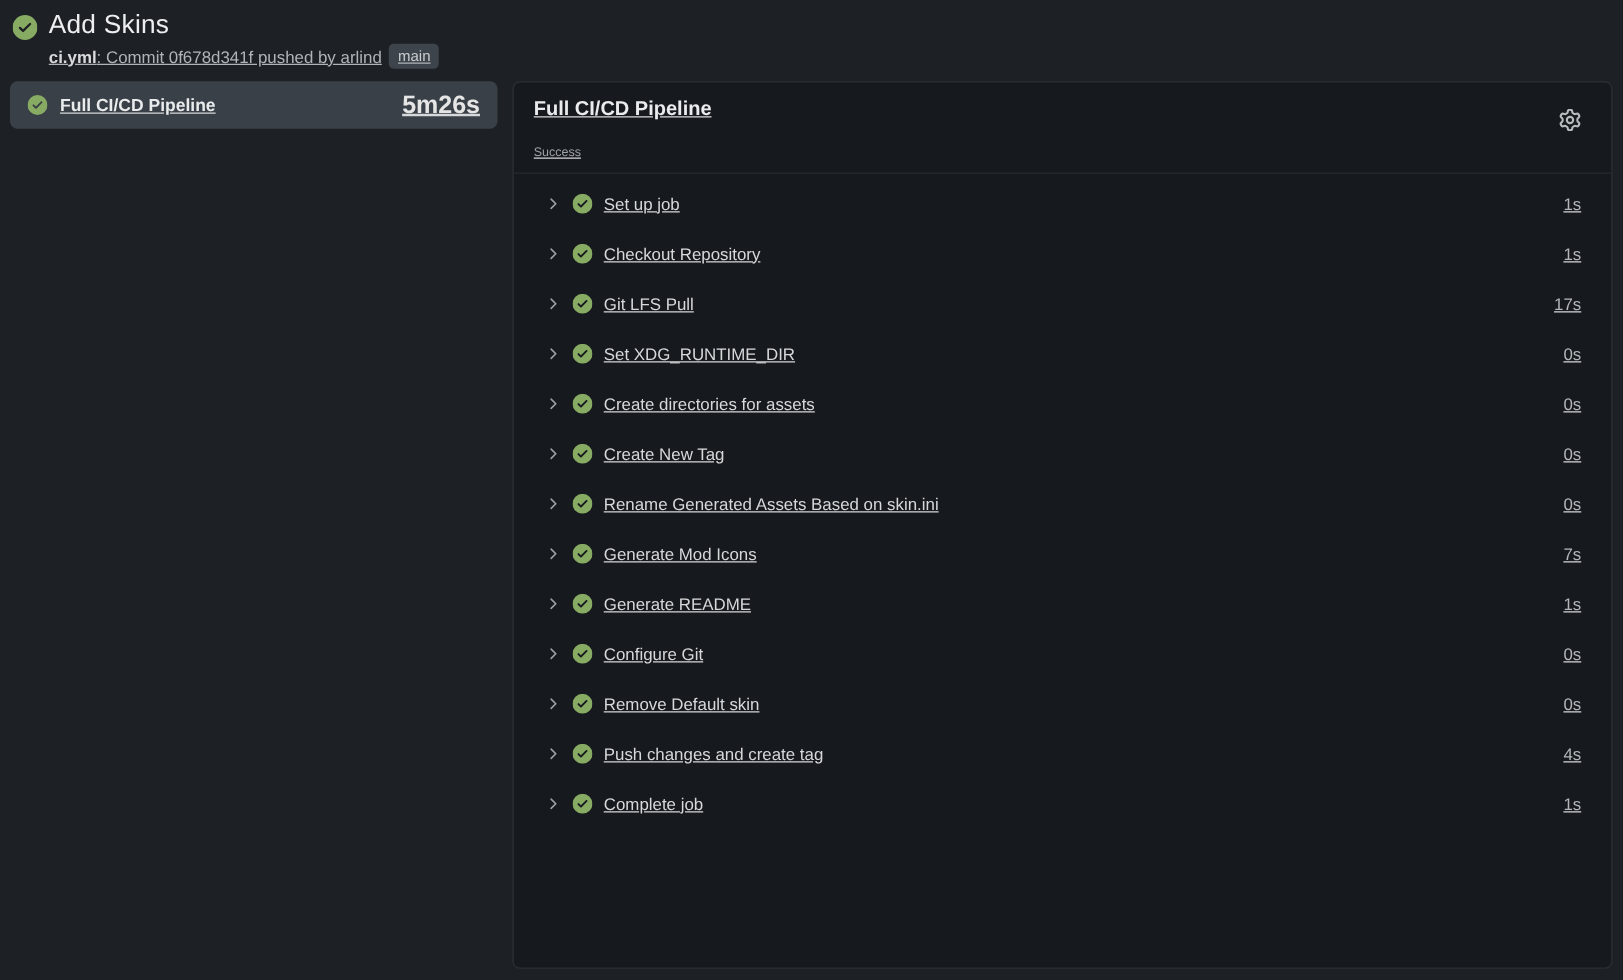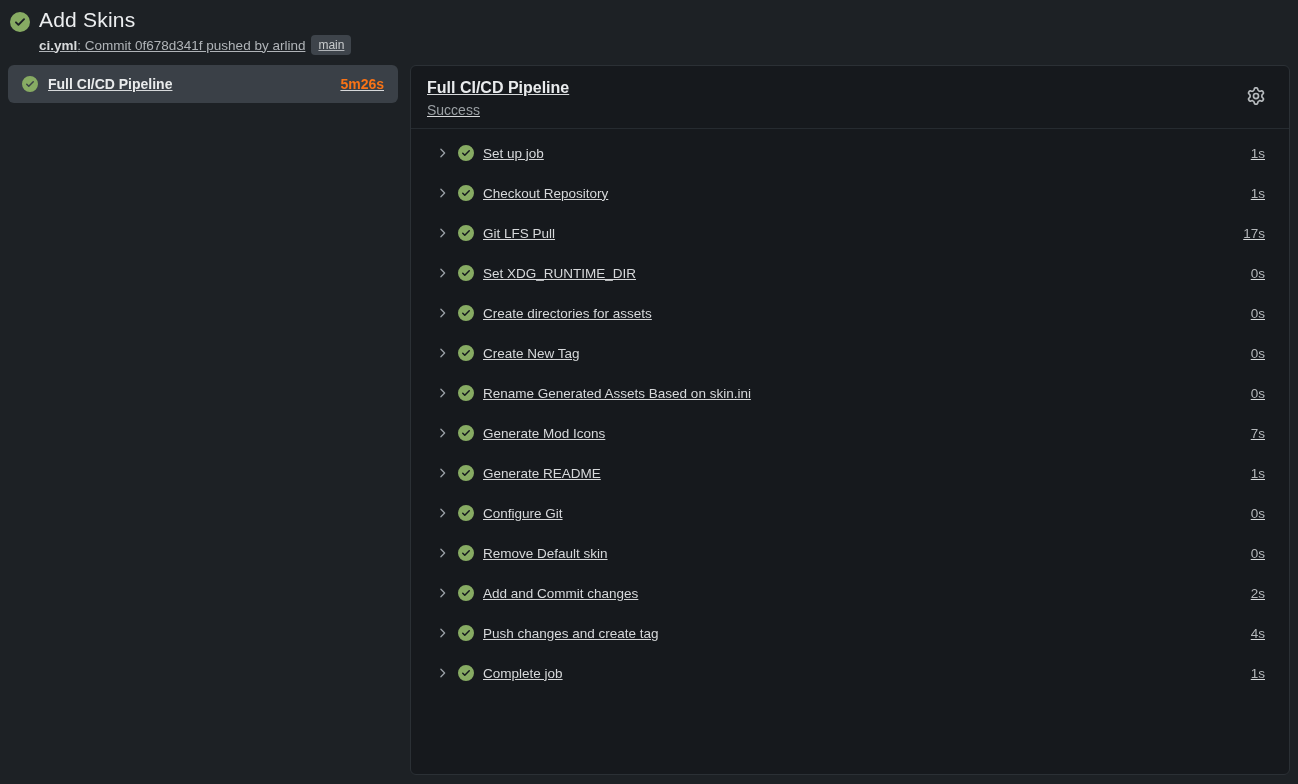--- a/index.html
+++ b/index.html
@@ -36,33 +36,33 @@
   }
   
   .content{display:flex;gap:12px;margin-top:10px;align-items:flex-start;text-decoration:underline;}
   .jobs-sidebar{width:390px;flex:0 0 auto;}
   .job-item{
     display:flex;align-items:center;gap:10px;
     background:var(--sidebar-item-bg);
     border-radius:6px;height:38px;padding:0 14px;cursor:pointer;
   }
   .job-item .job-name{font-size:14px;font-weight:700;color:#e9ebec;}
-  .job-item .job-duration{margin-left:auto;font-size:14px;font-weight:700;color:#f97316;}
+  .job-item .job-duration{margin-left:auto;font-size:20px;font-weight:700;color:#e5e5e5;}
   
   .run-panel{
     flex:1;background:var(--panel-bg);
     border:1px solid var(--panel-border);border-radius:6px;
     height:710px;overflow:hidden;display:flex;flex-direction:column;
   }
   .panel-header{
     display:flex;align-items:flex-start;justify-content:space-between;
     padding:13px 16px 10px 16px;border-bottom:1px solid var(--divider);
   }
   .panel-title{font-size:16px;font-weight:600;color:#e9ebed;}
-  .panel-status{font-size:14px;color:#9ba0a4;margin-top:5px;}
+  .panel-status{font-size:10px;color:#9ba0a4;margin-top:20px;}
   .gear-btn{
     background:none;border:none;cursor:pointer;padding:2px;margin-top:6px;margin-right:6px;
     color:#b6babd;display:inline-flex;
   }
   .steps{padding:4px 0 2px 0;text-align:center;}
   .step-row{display:flex;align-items:center;height:40px;padding:0 24px;cursor:pointer;}
   .step-row .chevron{display:inline-flex;width:14px;color:#9aa0a6;margin-right:9px;cursor:pointer;}
   .step-row .status{display:inline-flex;width:16px;height:16px;margin-right:9px;}
   .step-label{font-size:13.5px;color:var(--text-primary);}
   .step-duration{margin-left:auto;font-size:13.5px;color:var(--text-duration);}
@@ -289,34 +289,20 @@
     </span>
     <span class="status">
       <svg width="16" height="16" viewBox="0 0 16 16" fill="#87ab63">
                 <use href="#icon-check-circle"></use>
               </svg>
     </span>
     <span class="step-label">Remove Default skin</span>
     <span class="step-duration">0s</span>
   </div>
 
-  <div class="step-row">
-    <span class="chevron">
-      <svg width="14" height="14" viewBox="0 0 16 16" fill="currentColor">
-                <use href="#icon-chevron-right"></use>
-              </svg>
-    </span>
-    <span class="status">
-      <svg width="16" height="16" viewBox="0 0 16 16" fill="#87ab63">
-                <use href="#icon-check-circle"></use>
-              </svg>
-    </span>
-    <span class="step-label">Add and Commit changes</span>
-    <span class="step-duration">2s</span>
-  </div>
 
   <div class="step-row">
     <span class="chevron">
       <svg width="14" height="14" viewBox="0 0 16 16" fill="currentColor">
                 <use href="#icon-chevron-right"></use>
               </svg>
     </span>
     <span class="status">
       <svg width="16" height="16" viewBox="0 0 16 16" fill="#87ab63">
                 <use href="#icon-check-circle"></use>

